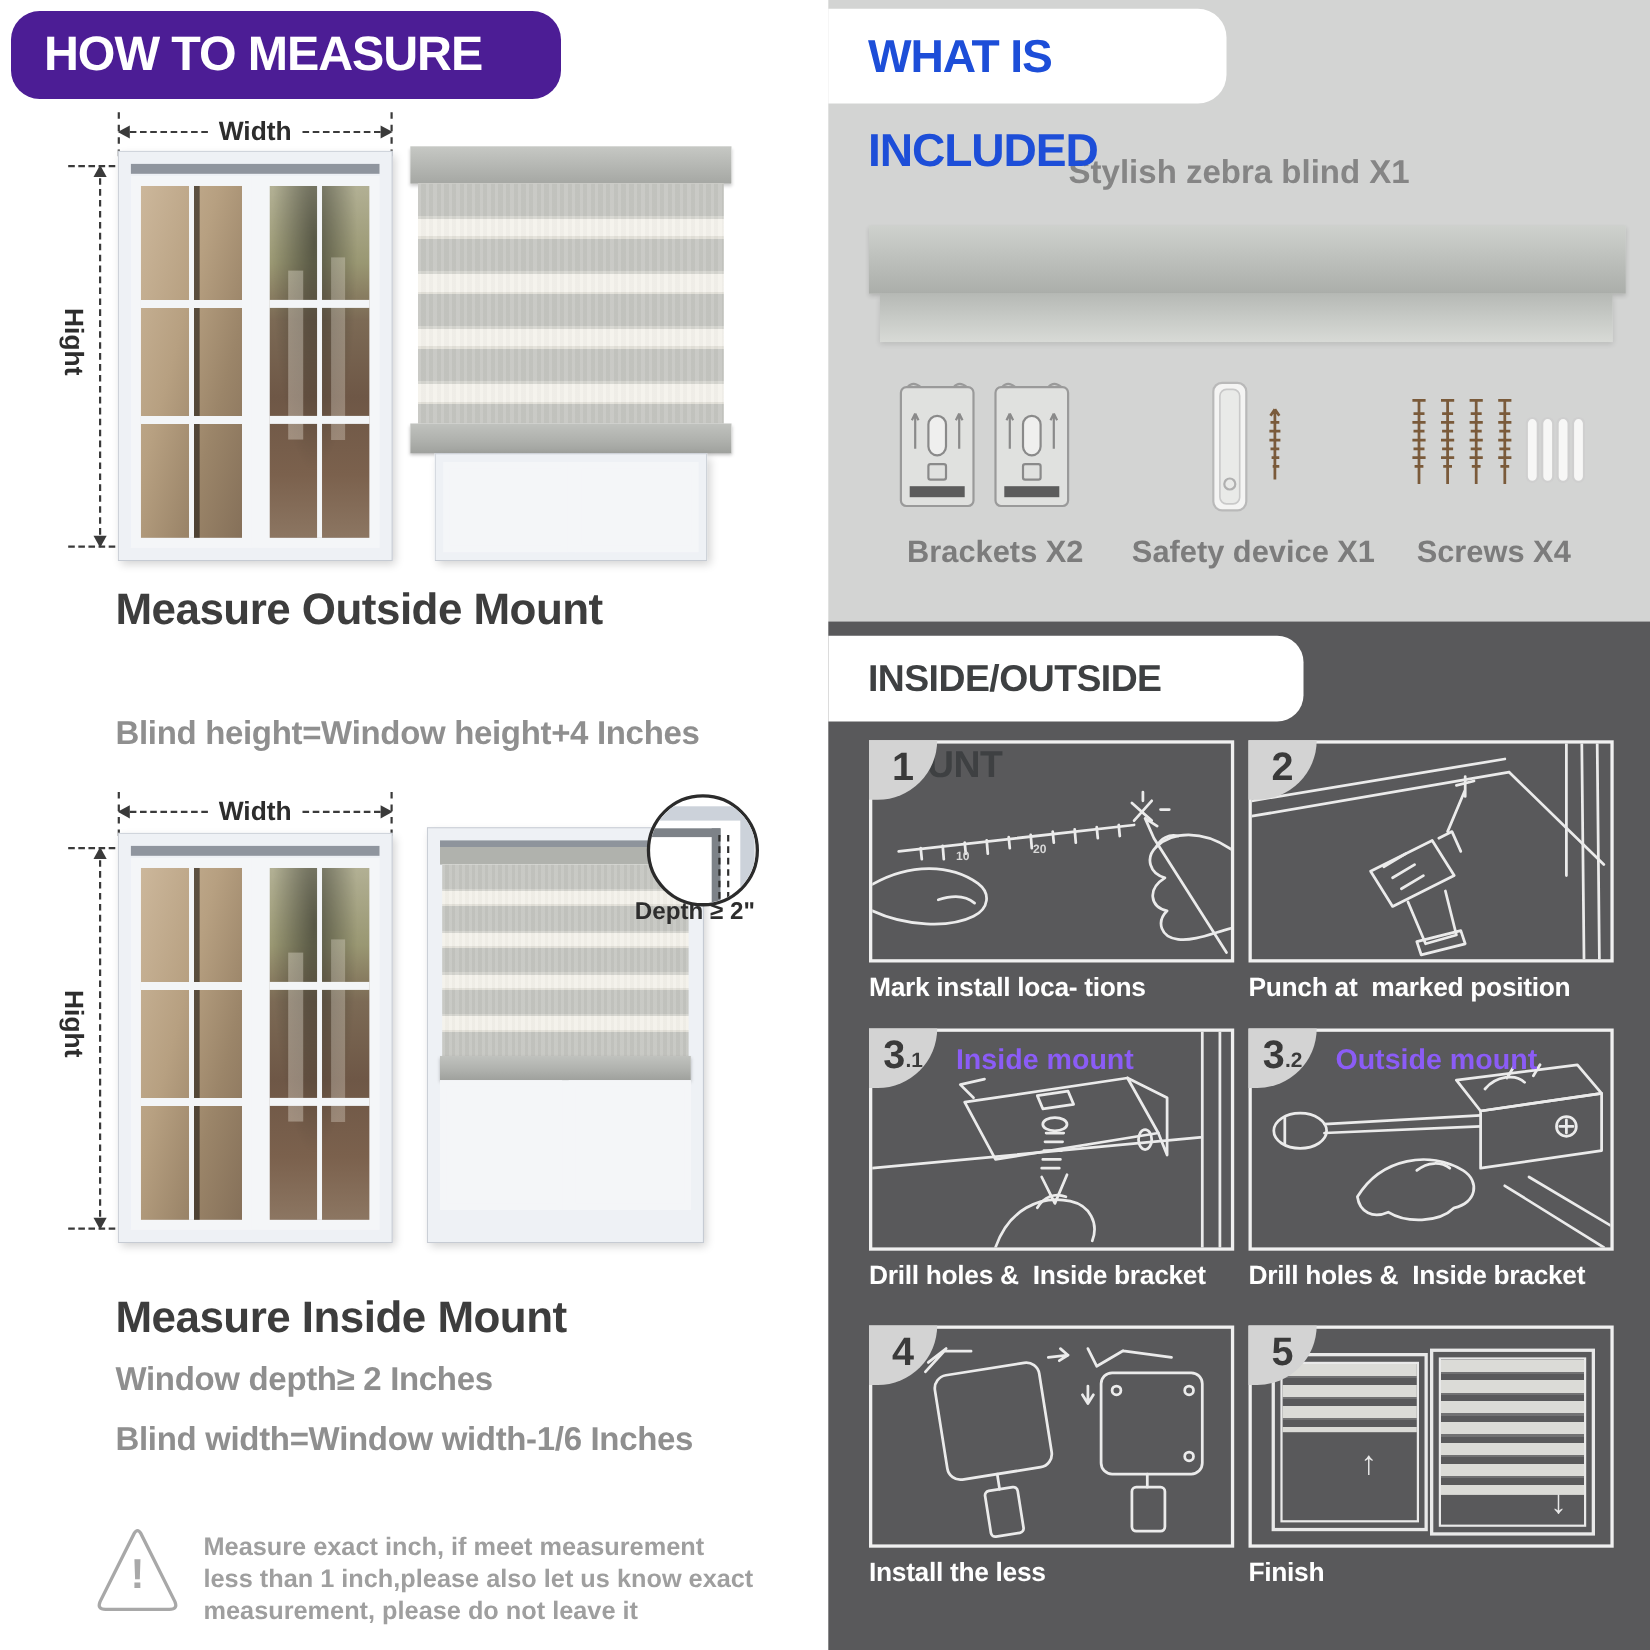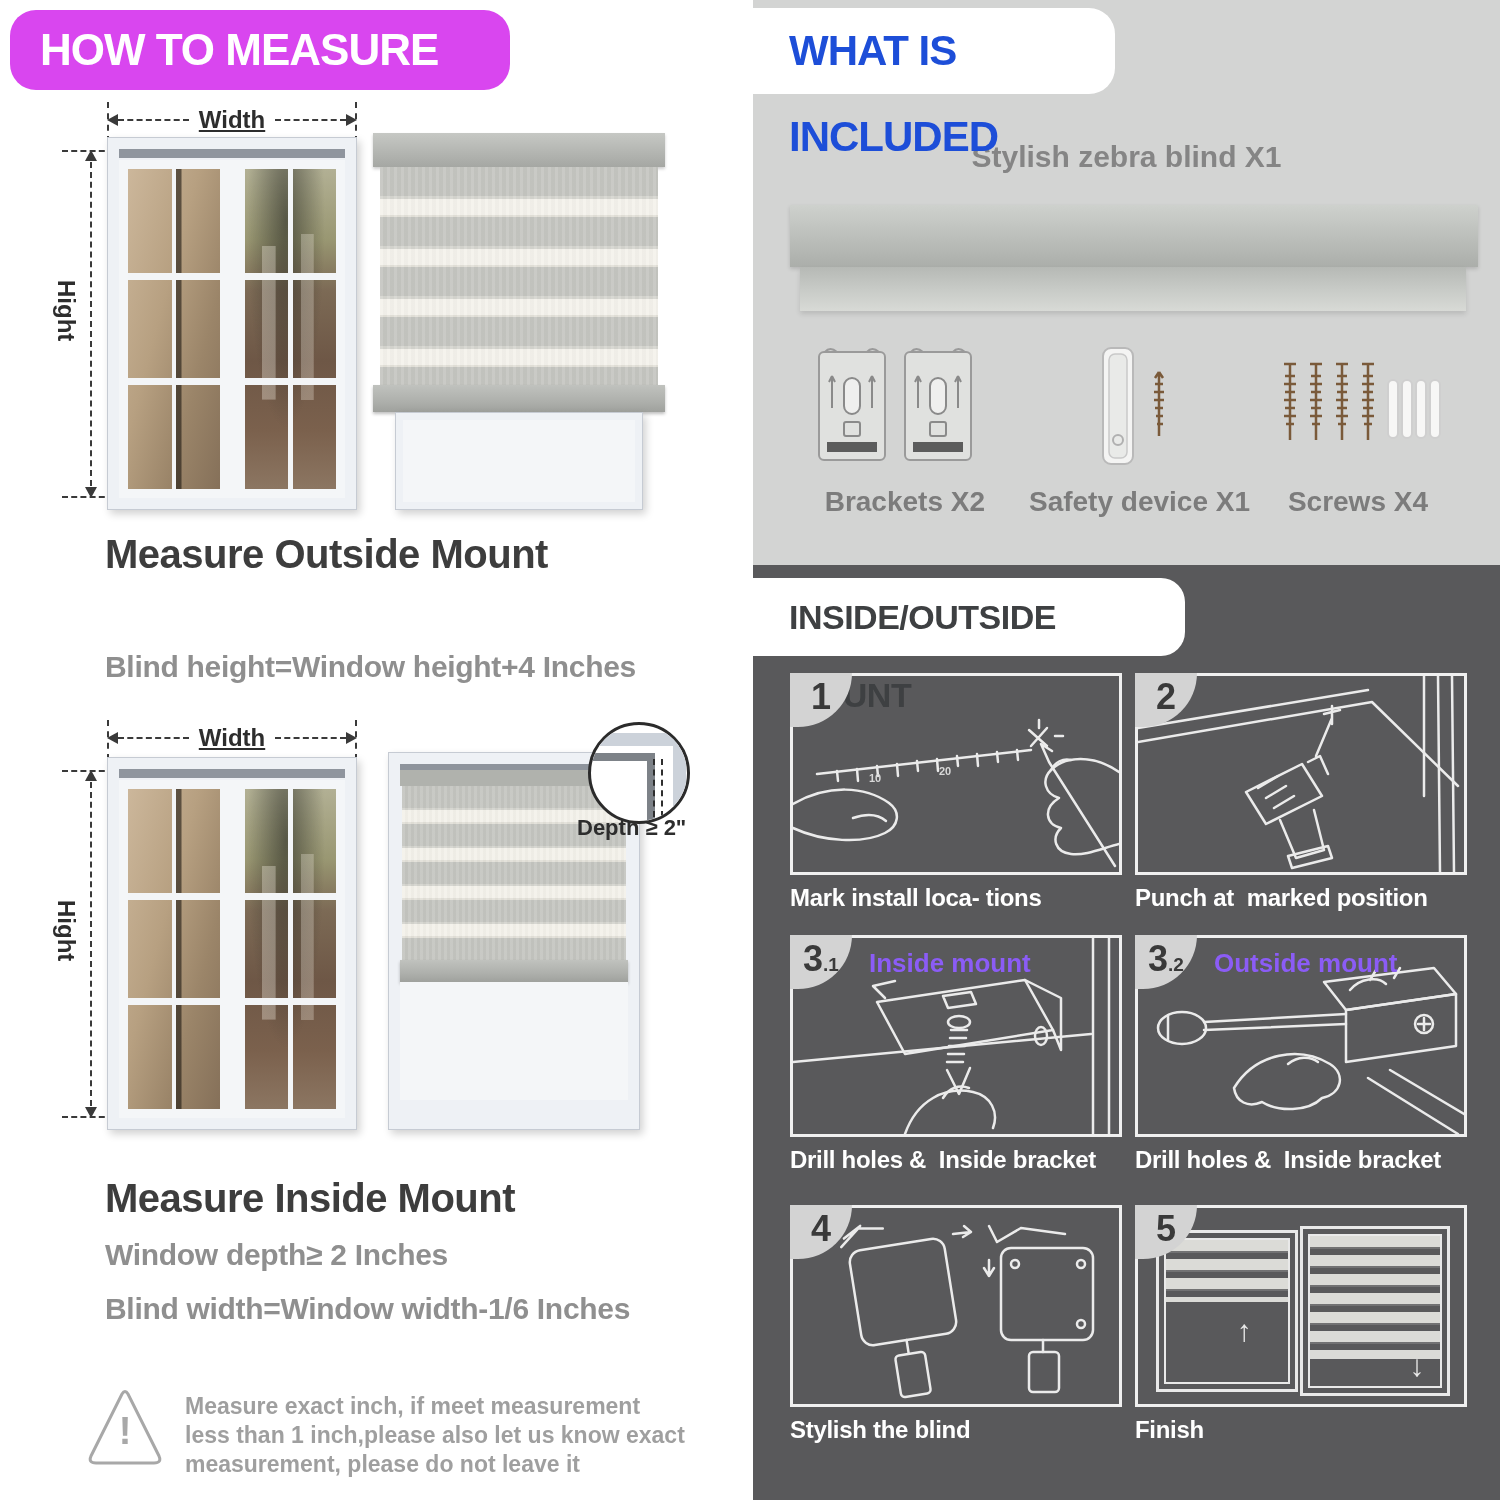--- a/index.html
+++ b/index.html
@@ -1,28 +1,28 @@
 <!DOCTYPE html>
 <html><head>
 <meta charset="utf-8">
 <style>
   html,body{margin:0;padding:0;background:#ffffff;}
   .page{position:relative;width:1500px;height:1500px;background:#fff;overflow:hidden;
         font-family:"Liberation Sans","DejaVu Sans",sans-serif;}
   .abs{position:absolute;}
 
   
-  .banner{left:10px;top:10px;width:500px;height:80px;background:#d946ef;border-radius:26px;
+  .banner{left:10px;top:10px;width:500px;height:80px;background:#4c1d95;border-radius:26px;
           color:#fff;font-size:44px;font-weight:bold;letter-spacing:-1px;line-height:80px;padding-left:30px;box-sizing:border-box;}
 
   .meas-w{display:flex;align-items:center;height:16px;}
   .meas-w .tri-l{width:0;height:0;border-top:6px solid transparent;border-bottom:6px solid transparent;border-right:11px solid #3a3a3a;}
   .meas-w .tri-r{width:0;height:0;border-top:6px solid transparent;border-bottom:6px solid transparent;border-left:11px solid #3a3a3a;}
   .meas-w .dash{flex:1;height:0;border-top:2px dashed #3a3a3a;}
-  .meas-w .lbl{margin:0 10px;font-size:24px;font-weight:bold;color:#2d2d2d;text-decoration:underline;}
+  .meas-w .lbl{margin:0 10px;font-size:24px;font-weight:bold;color:#2d2d2d;}
   .vtick{width:0;border-left:2px dashed #3a3a3a;}
   .htick{height:0;border-top:2px dashed #3a3a3a;}
 
   .meas-v{width:0;border-left:2px dashed #3a3a3a;}
   .meas-v .tri-u{position:absolute;left:-7px;top:-2px;width:0;height:0;border-left:6px solid transparent;border-right:6px solid transparent;border-bottom:11px solid #3a3a3a;}
   .meas-v .tri-d{position:absolute;left:-7px;bottom:-2px;width:0;height:0;border-left:6px solid transparent;border-right:6px solid transparent;border-top:11px solid #3a3a3a;}
   .vlabel{writing-mode:vertical-rl;font-size:24px;font-weight:bold;color:#2d2d2d;}
 
   .photo-window{background:#eef1f5;box-shadow:inset 0 0 0 1px #c6cbd3,3px 4px 8px rgba(0,0,0,.18);
                 padding:12px;box-sizing:border-box;display:flex;flex-direction:column;}
@@ -353,21 +353,21 @@
         <rect x="236" y="144" width="30" height="40" rx="4"></rect>
         <path d="M204,34 l-8,-16 M204,34 l24,-14 M228,20 l44,6"></path>
         <path d="M196,52 v16 m0,0 l-5,-8 m5,8 l5,-8"></path>
       </g>
     </svg>
     <div class="step-badge">
       <span class="n">4</span>
         <span class="s"></span>
     </div>
   </div>
-  <div class="step-caption" style="left:790px;top:1416px;">Stylish the blind</div>
+  <div class="step-caption" style="left:790px;top:1416px;">Install the less</div>
 
   <div class="step-panel" style="left:1135px;top:1205px;">
     <div class="mini-window" style="left:18px;top:22px;width:126px;height:146px;">
       <div class="mini-inner">
         <div class="mini-stripes" style="height:44%;"></div>
         <div class="mini-arrow" style="left:58%;top:52%;">↑</div>
       </div>
     </div>
     <div class="mini-window" style="left:162px;top:18px;width:134px;height:154px;">
       <div class="mini-inner">

